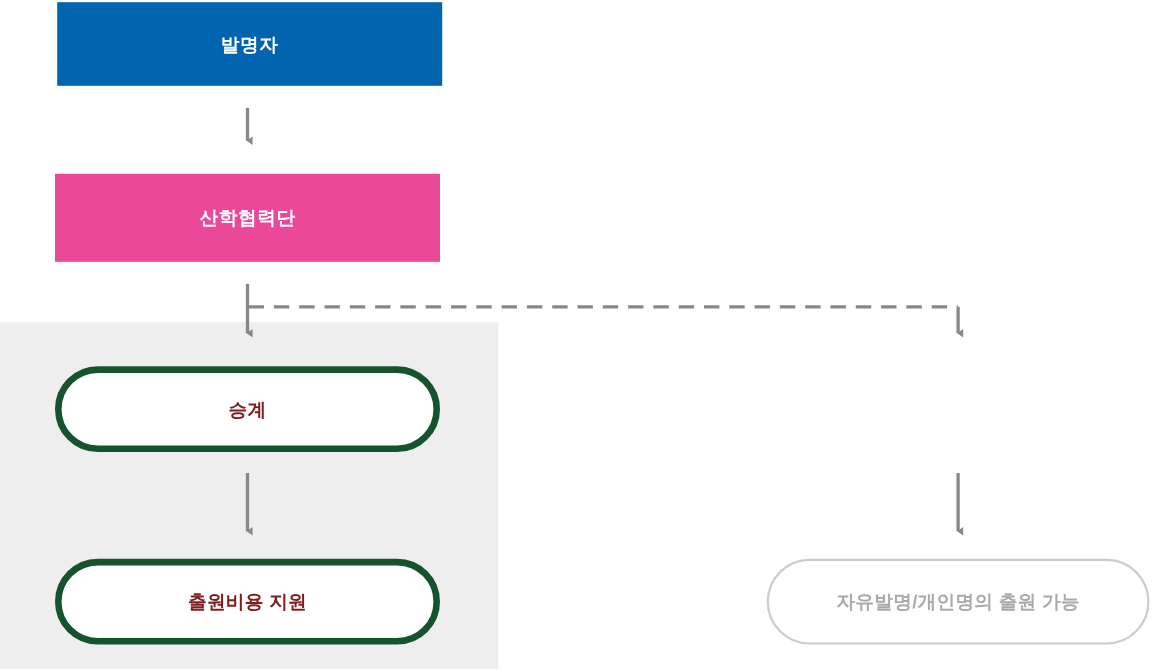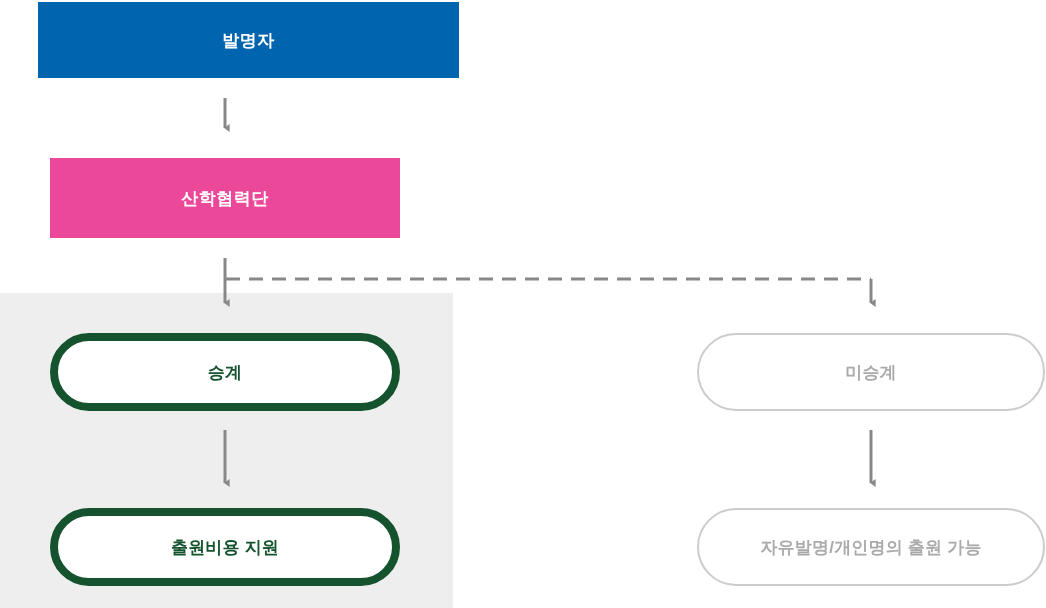--- a/index.html
+++ b/index.html
@@ -51,22 +51,22 @@
     align-items: center;
     justify-content: center;
     background: #ffffff;
     border-radius: 999px;
     box-sizing: border-box;
     font-size: 17px;
     font-weight: bold;
     letter-spacing: 0.2px;
   }
   .node-pill.accent {
-    border: 8px solid #14532d;
-    color: #14532d;
+    border: 6px solid #14532d;
+    color: #7f1d1d;
   }
   .node-pill.muted {
     border: 2px solid #CCCCCC;
     color: #AAAAAA;
   }
 
   
   .connectors {
     position: absolute;
     left: 0;
@@ -95,37 +95,34 @@
     <line x1="225" y1="258" x2="225" y2="303" stroke="#888888" stroke-width="3" marker-end="url(#arrowhead)"></line>
 
     <line x1="226" y1="279" x2="871" y2="279" stroke="#888888" stroke-width="3" stroke-dasharray="14 9"></line>
     <line x1="871" y1="279" x2="871" y2="303" stroke="#888888" stroke-width="3" marker-end="url(#arrowhead)"></line>
 
     <line x1="225" y1="430" x2="225" y2="483" stroke="#888888" stroke-width="3" marker-end="url(#arrowhead)"></line>
 
     <line x1="871" y1="430" x2="871" y2="483" stroke="#888888" stroke-width="3" marker-end="url(#arrowhead)"></line>
   </svg>
 
-  <div class="node-rect primary" style="left:38px; top:2px; width:421px; height:76px;">
+  <div class="node-rect primary" style="left:52px; top:2px; width:350px; height:76px;">
     <span>발명자</span>
   </div>
 
   <div class="node-rect secondary" style="left:50px; top:158px; width:350px; height:80px;">
     <span>산학협력단</span>
   </div>
 
   <div class="node-pill accent" style="left:50px; top:333px; width:350px; height:78px;">
     <span>승계</span>
   </div>
 
   <div class="node-pill accent" style="left:50px; top:508px; width:350px; height:78px;text-align:right;">
     <span>출원비용 지원</span>
   </div>
 
-  <div class="node-pill muted" style="left:697px; top:333px; width:348px; height:78px;">
-    <span>미승계</span>
-  </div>
 
   <div class="node-pill muted" style="left:697px; top:508px; width:348px; height:78px;align-items:center;">
     <span>자유발명/개인명의 출원 가능</span>
   </div>
 
 </div>
 
 </body></html>

